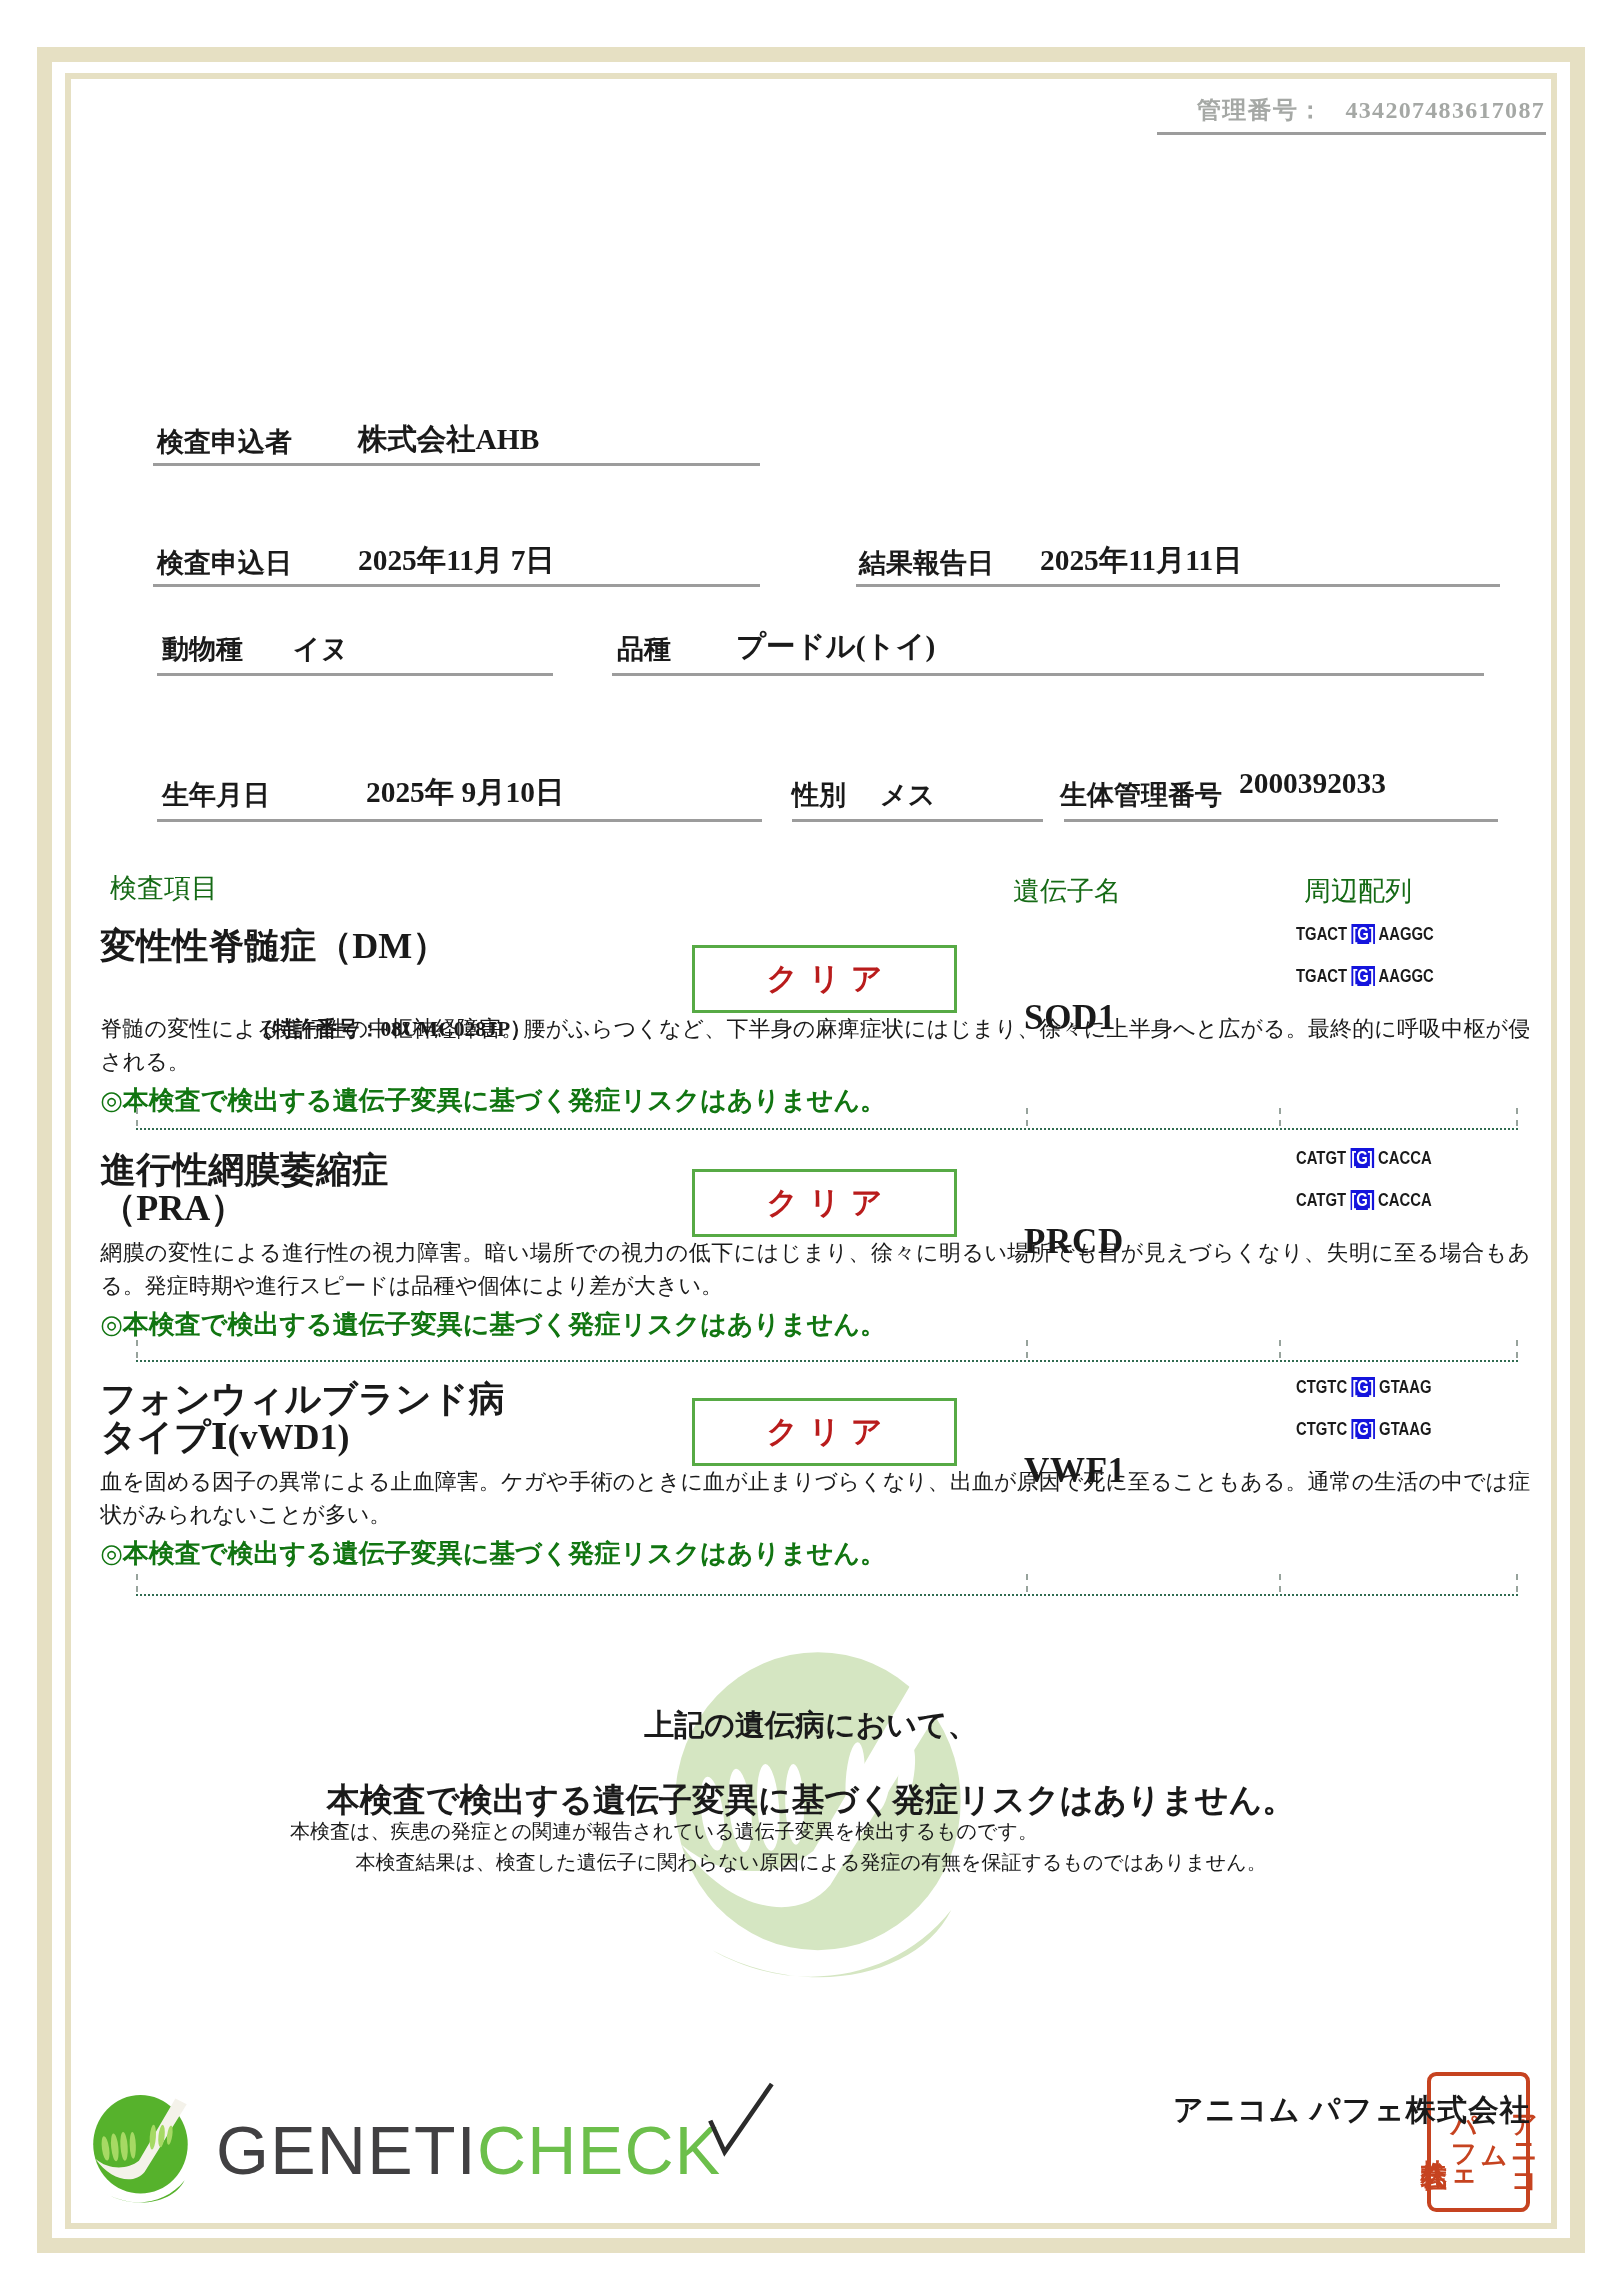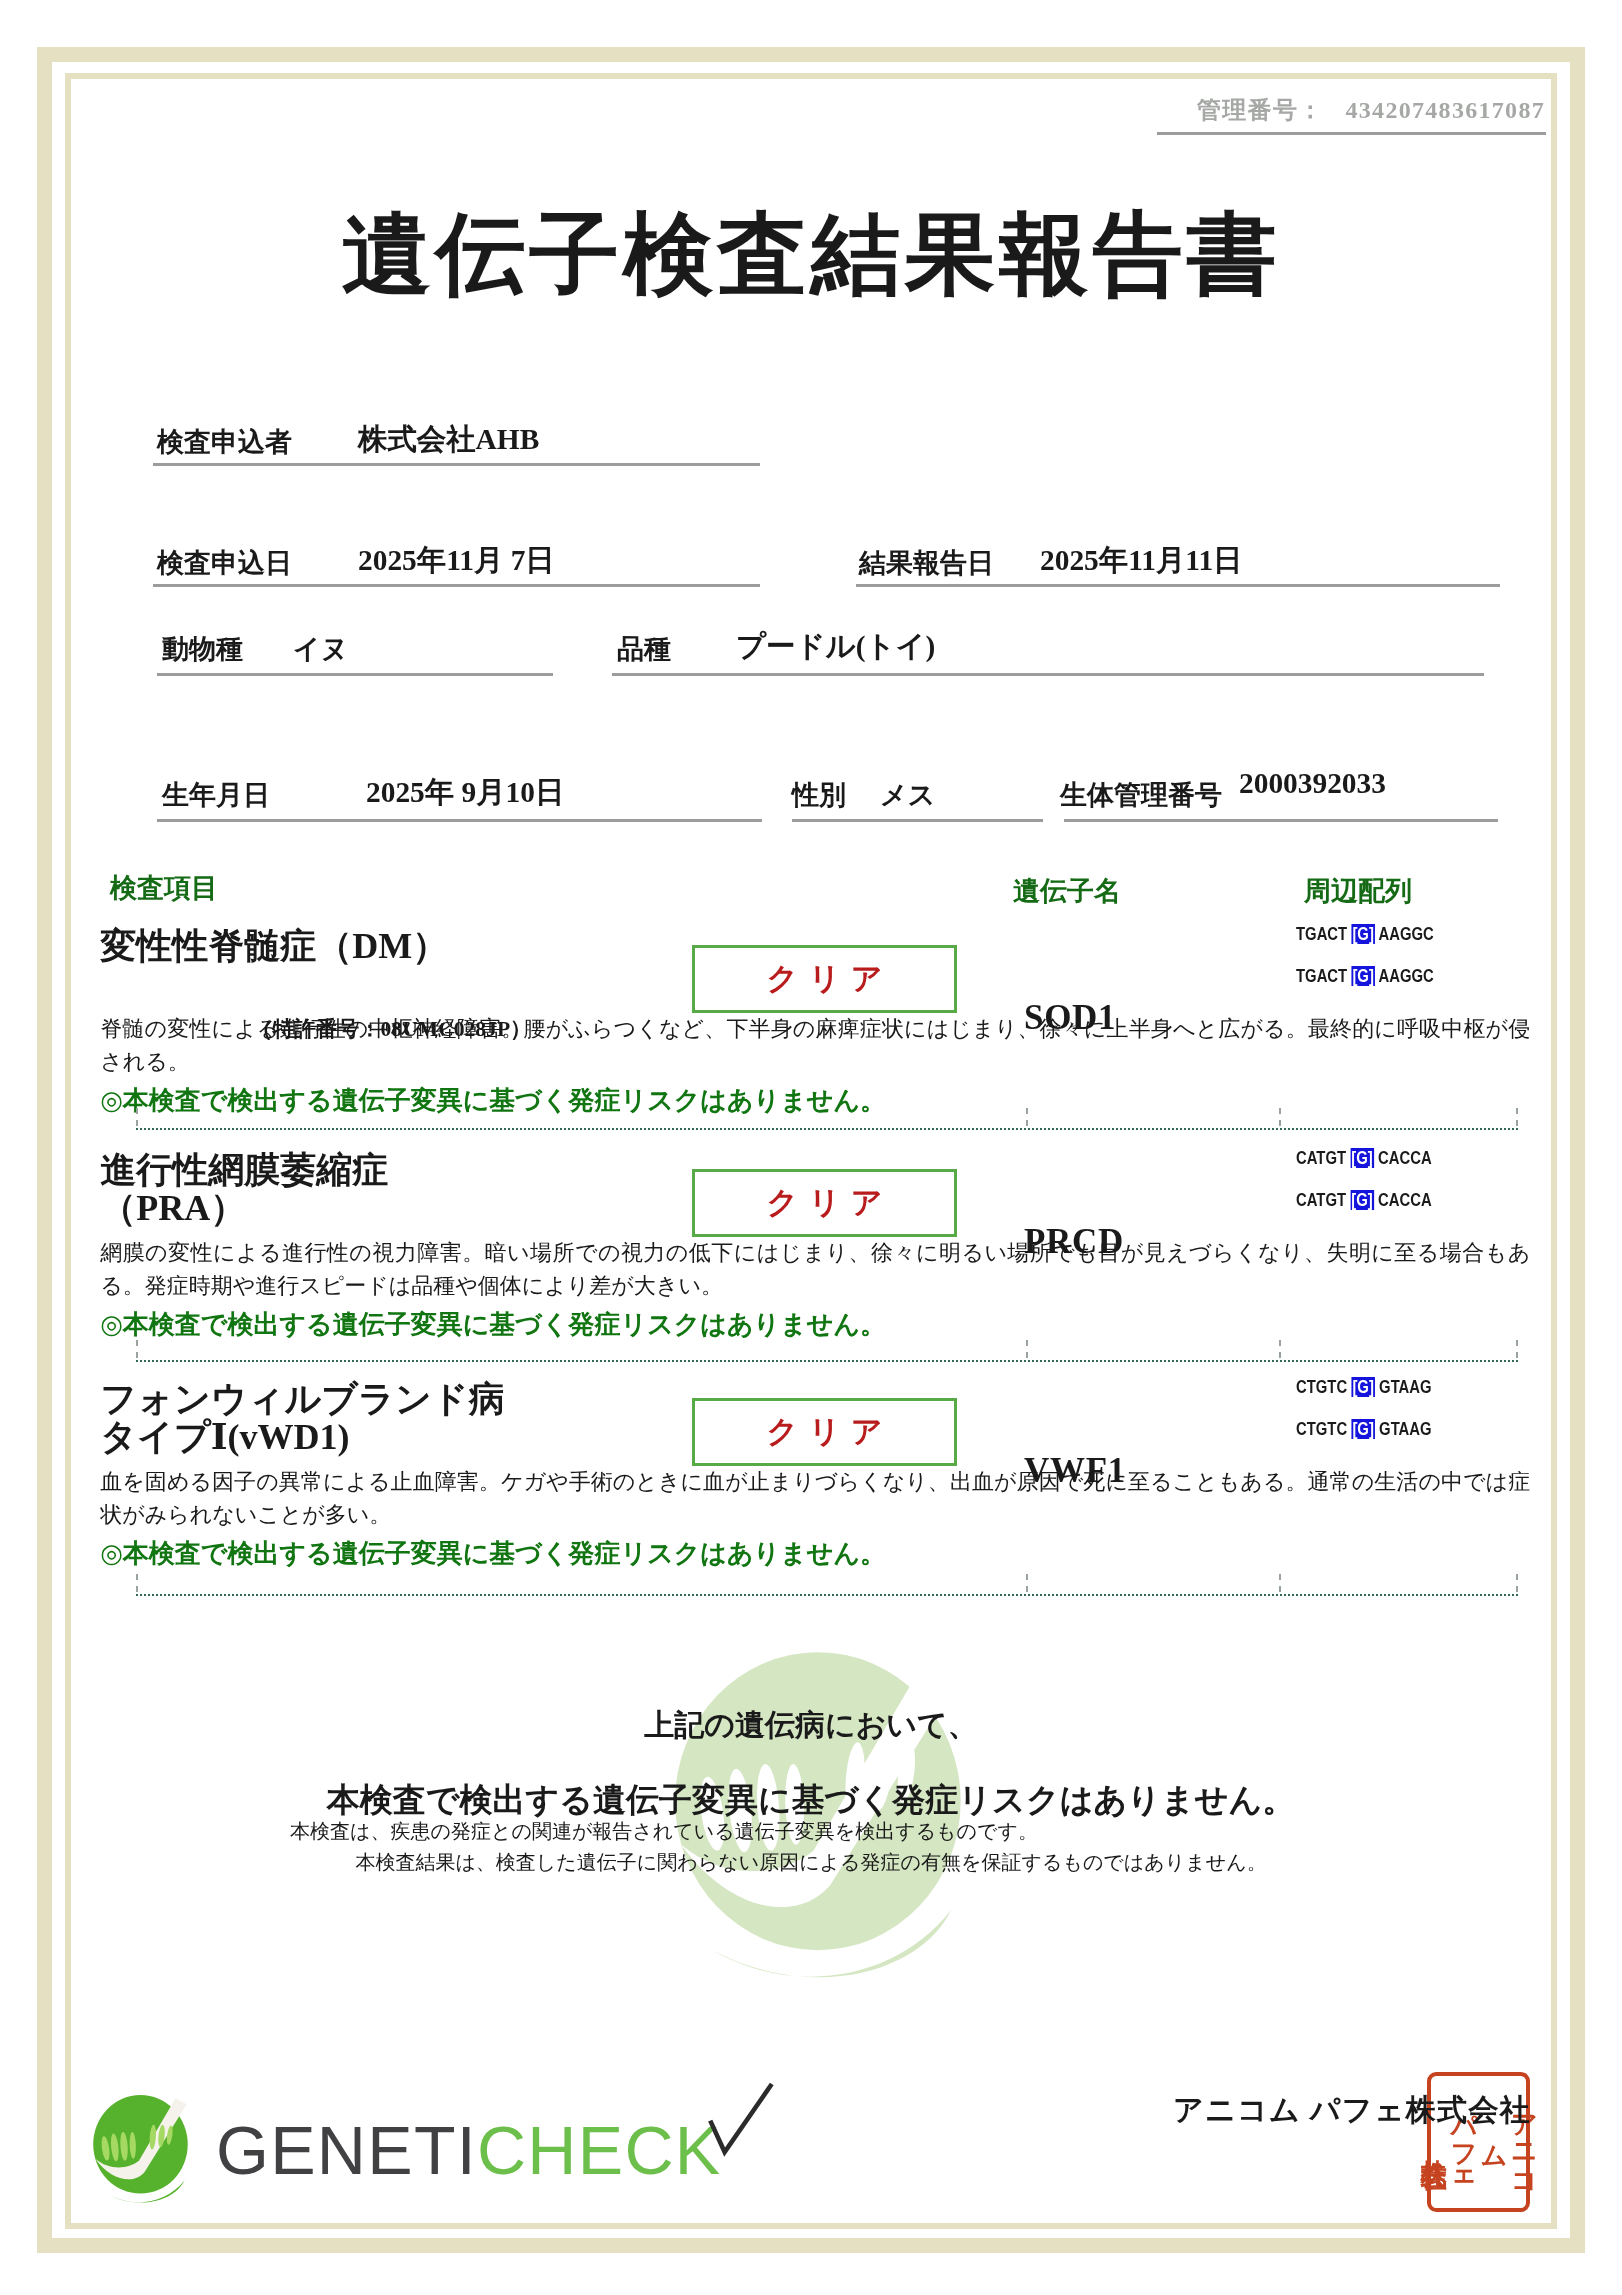--- a/index.html
+++ b/index.html
@@ -22,21 +22,21 @@
   
   .doc-title{position:absolute; top:194px; left:0; width:1622px; text-align:center;
     font-size:90px; font-weight:700; letter-spacing:3.9px;}
 
   
   .lab{position:absolute; font-size:27px; font-weight:700; white-space:nowrap;}
   .val{position:absolute; font-size:29.4px; font-weight:700; white-space:nowrap;}
   .uline{position:absolute; height:3.3px; background:#9c9c9c;}
 
   
-  .col-head{position:absolute; font-size:27px; font-weight:700; color:#156a15; white-space:nowrap;}
+  .col-head{position:absolute; font-size:27px; font-weight:400; color:#156a15; white-space:nowrap;}
 
   
   .item{position:absolute; left:95px; width:1434px;}
   .item-0{top:916px; height:214px;}
   .item-1{top:1140px; height:222px;}
   .item-2{top:1369px; height:227px;}
   .i-title{position:absolute; left:5.2px; top:10.5px; font-size:36px; font-weight:700; line-height:1.07;}
   .i-title span{display:block;}
   .i-patent{position:absolute; left:156px; top:98px; font-size:21.6px; font-weight:600;}
   .i-box{position:absolute; left:597px; top:29px; width:259px; height:62px;
@@ -87,21 +87,20 @@
 <body>
 
 <div class="page">
 
   <div class="frame-outer"></div>
   <div class="frame-inner"></div>
 
   <div class="mgmt"><span>管理番号：</span><span class="gap"></span><span>434207483617087</span></div>
   <div class="mgmt-line"></div>
 
-  <div class="doc-title">遺伝子検査結果報告書</div>
 
   <div class="lab" style="left:157px; top:424px;">検査申込者</div>
   <div class="val" style="left:358px; top:420px;">株式会社AHB</div>
   <div class="uline" style="left:153px; top:463px; width:607px;"></div>
 
   <div class="lab" style="left:157px; top:545px;">検査申込日</div>
   <div class="val" style="left:358px; top:541px;">2025年11月 7日</div>
   <div class="uline" style="left:153px; top:584px; width:607px;"></div>
   <div class="lab" style="left:859px; top:545px;">結果報告日</div>
   <div class="val" style="left:1040px; top:541px;">2025年11月11日</div>

